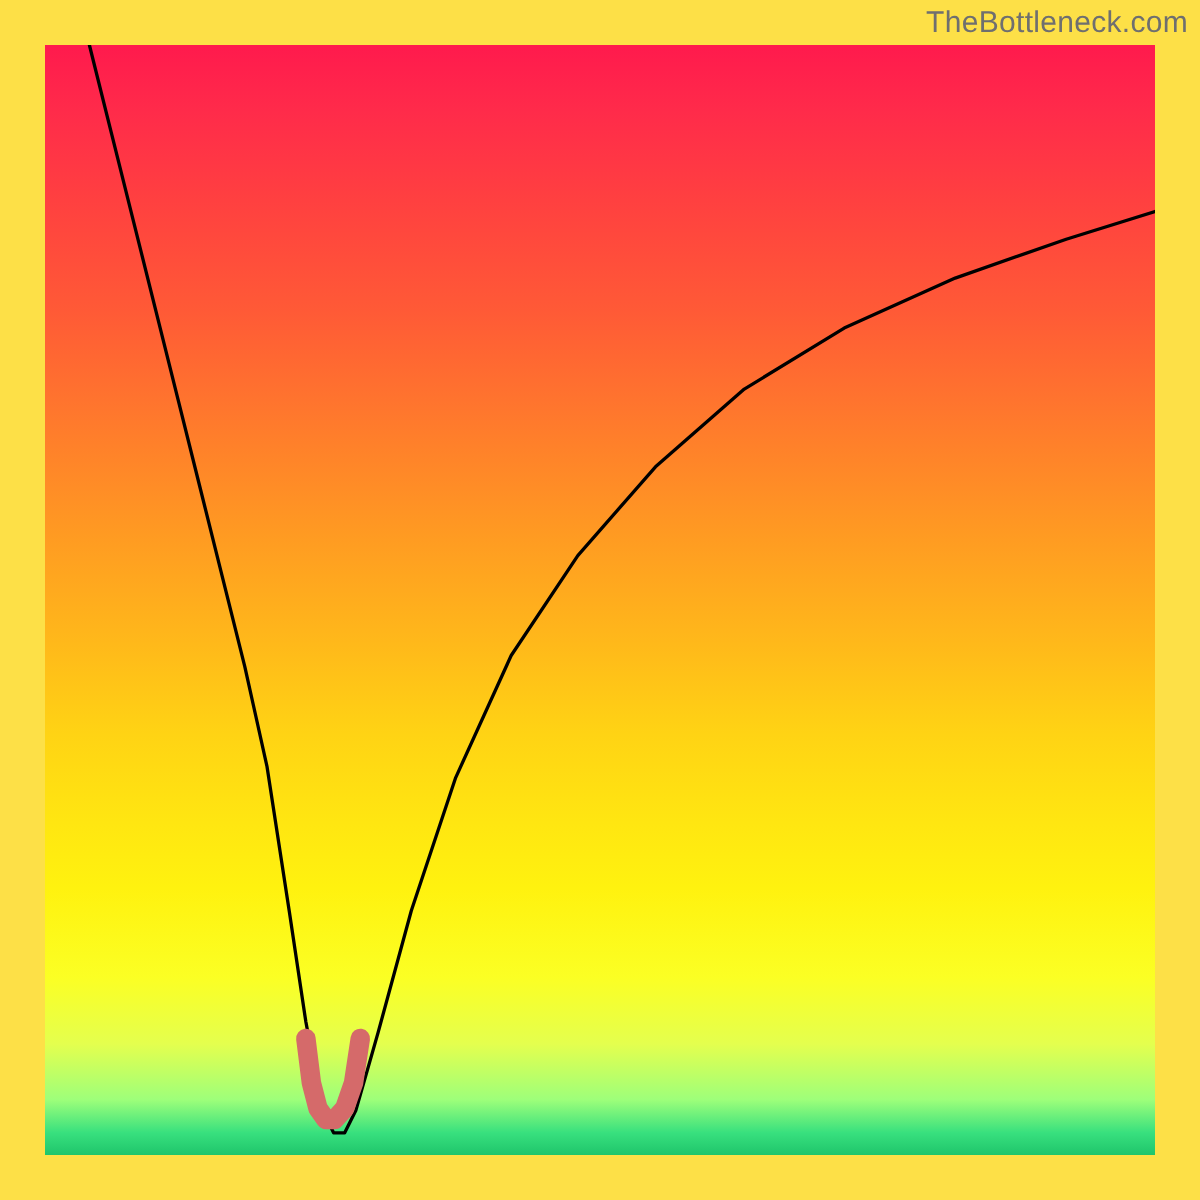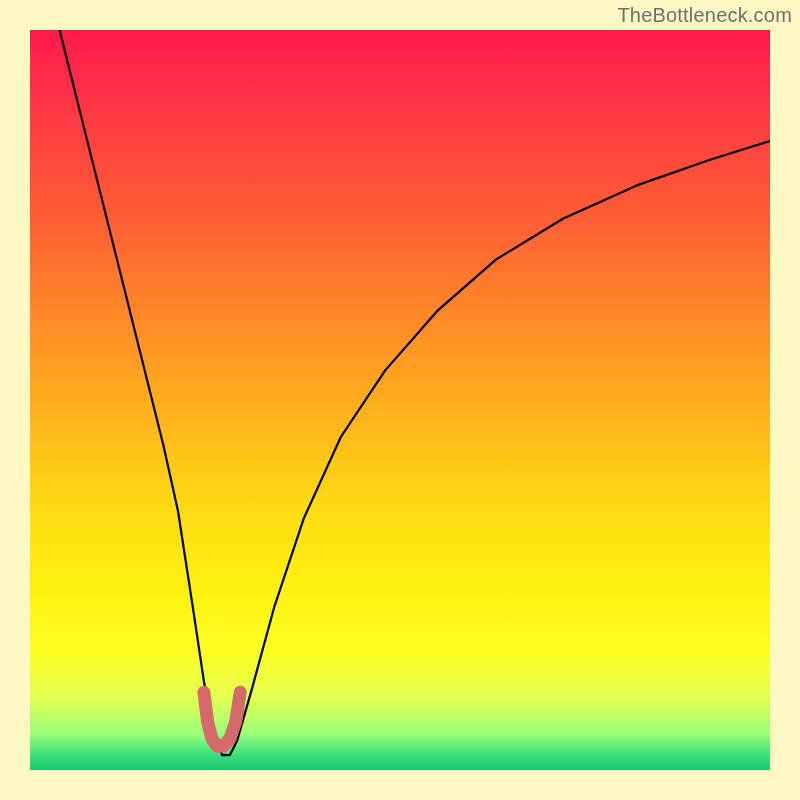--- a/index.html
+++ b/index.html
@@ -10,21 +10,21 @@
     background: #000;
     overflow: hidden;
     font-family: Arial, Helvetica, sans-serif;
   }
   .frame {
     position: absolute;
     top: 0;
     left: 0;
     width: 800px;
     height: 800px;
-    background: #fef9c3;
+    background: #fde047;
   }
   .plot-area {
     position: absolute;
     top: 30px;
     left: 30px;
     width: 740px;
     height: 740px;
     overflow: hidden;
   }
   .gradient {

